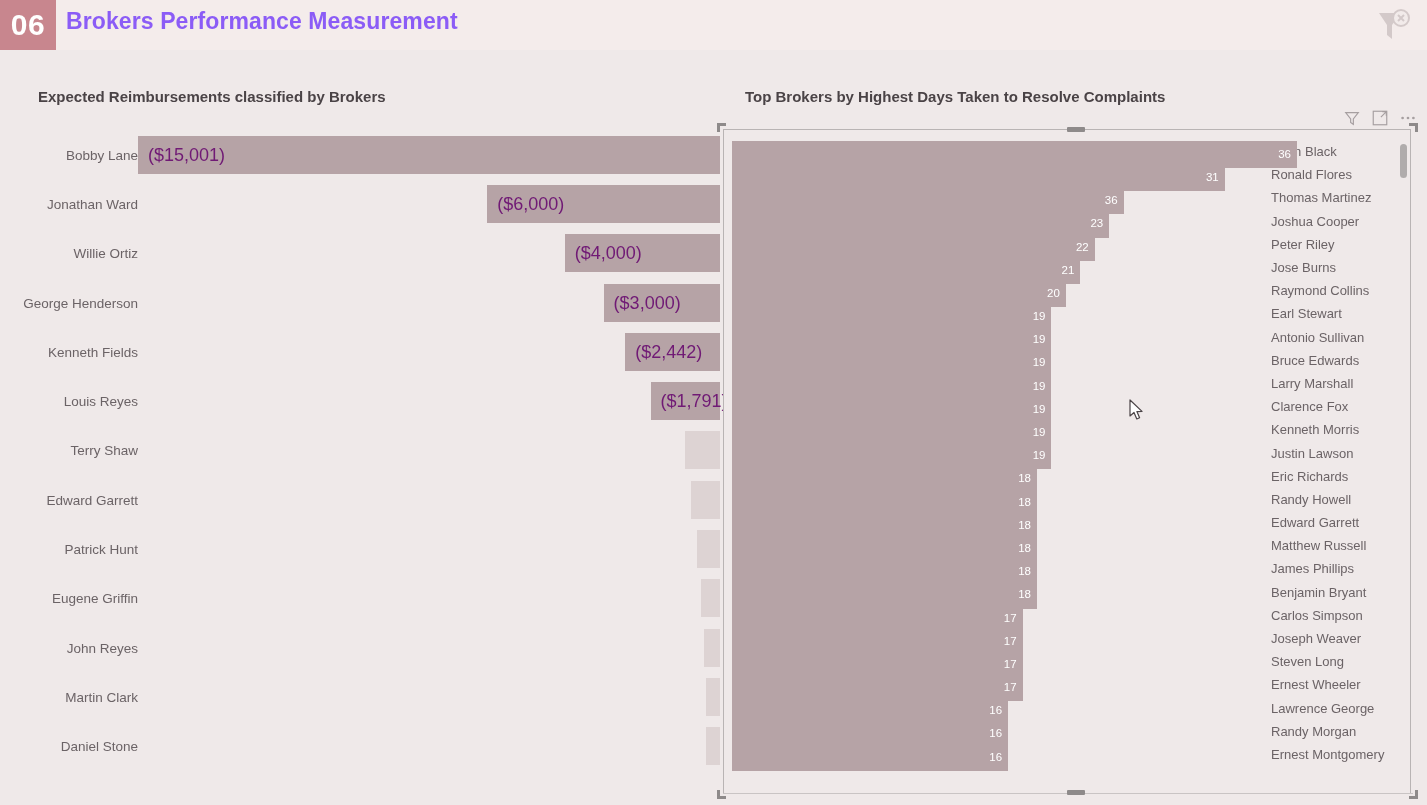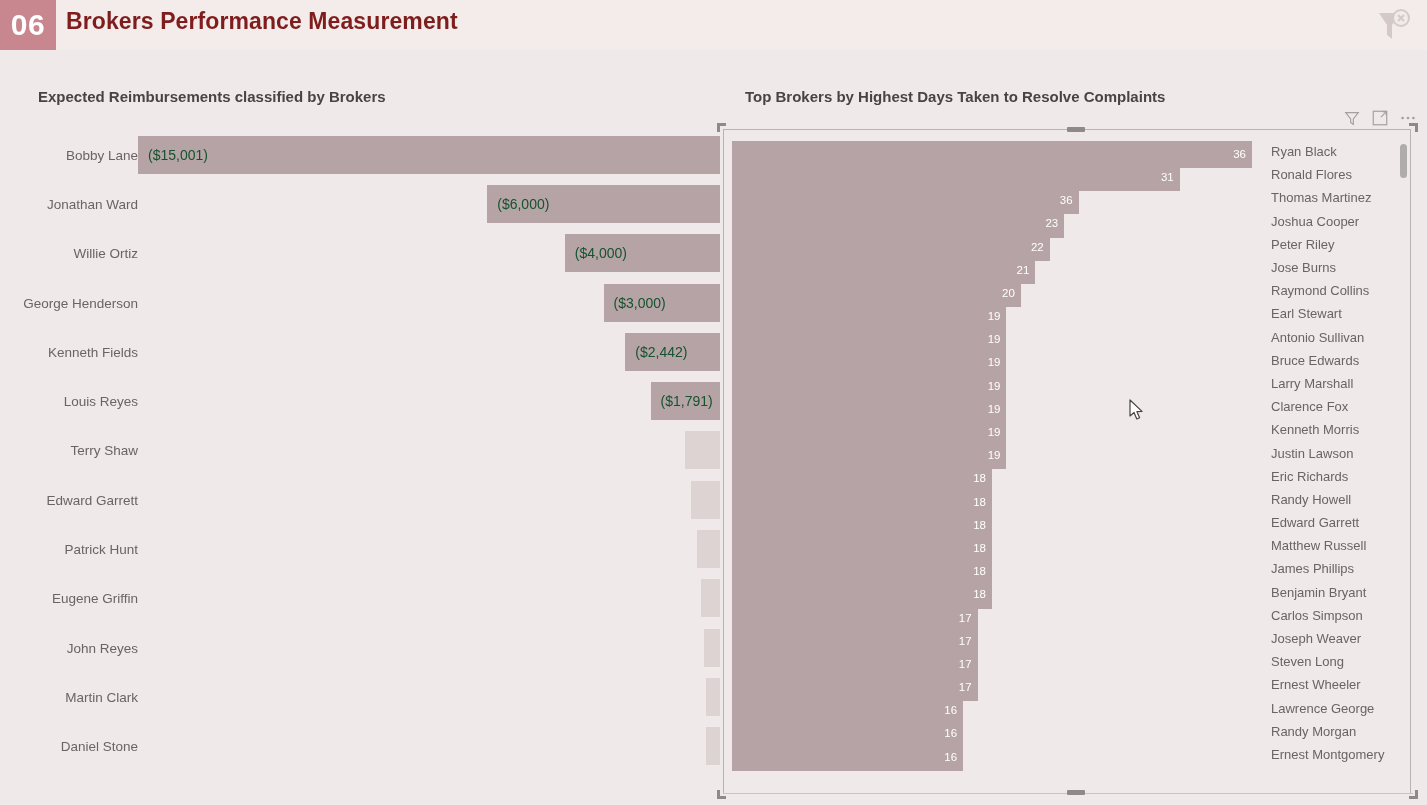--- a/index.html
+++ b/index.html
@@ -16,21 +16,21 @@
   }
   #page-badge{
     position:absolute;left:0;top:0;width:56px;height:50px;
     background:#c8868e;color:#ffffff;
     font-size:30px;font-weight:bold;
     display:flex;align-items:center;justify-content:center;
     letter-spacing:.5px;
   }
   #header-title{
     position:absolute;left:66px;top:8px;
-    font-size:23px;font-weight:bold;color:#7f1d1d;
+    font-size:23px;font-weight:bold;color:#8b5cf6;
     letter-spacing:.1px;
   }
   #clear-filter-icon{
     position:absolute;right:14px;top:6px;width:42px;height:40px;
     opacity:.30;
   }
   
   #left-visual{
     position:absolute;left:0;top:50px;width:724px;height:755px;
     background:#efe9e9;
@@ -53,21 +53,21 @@
   .lbarwrap{
     position:absolute;left:138px;right:4px;top:50%;
     transform:translateY(-50%);height:38px;
   }
   .lbar{
     position:absolute;right:0;top:0;height:38px;
     background:#b6a3a6;
   }
   .lbarlabel{
     position:absolute;left:10px;top:50%;transform:translateY(-50%);
-    font-size:14px;color:#14532d;white-space:nowrap;
+    font-size:18px;color:#701a75;white-space:nowrap;
   }
   
   #right-visual{
     position:absolute;left:723px;top:129px;width:688px;height:665px;
     background:#efe9e9;
     border:1px solid #b9b4b4;
     box-sizing:border-box;
   }
   #right-title{
     position:absolute;left:745px;top:88px;
@@ -88,21 +88,21 @@
   }
   .rrow{
     position:relative;height:23.2px;display:flex;align-items:center;
   }
   .rbarzone{
     position:relative;width:528px;height:23.2px;
   }
   .rbar{
     position:absolute;left:3px;top:1px;height:27px;
     background:#b6a3a6;
-    display:flex;align-items:center;justify-content:flex-end;
+    display:flex;align-items:center;justify-content:flex-end;padding-left:45px;
   }
   .rbarlabel{
     font-size:11.5px;color:#ffffff;padding-right:6px;
     line-height:1;white-space:nowrap;
   }
   .rcat{
     font-size:13px;color:#6b6366;padding-left:14px;white-space:nowrap;
   }
   
   #right-vscroll{

